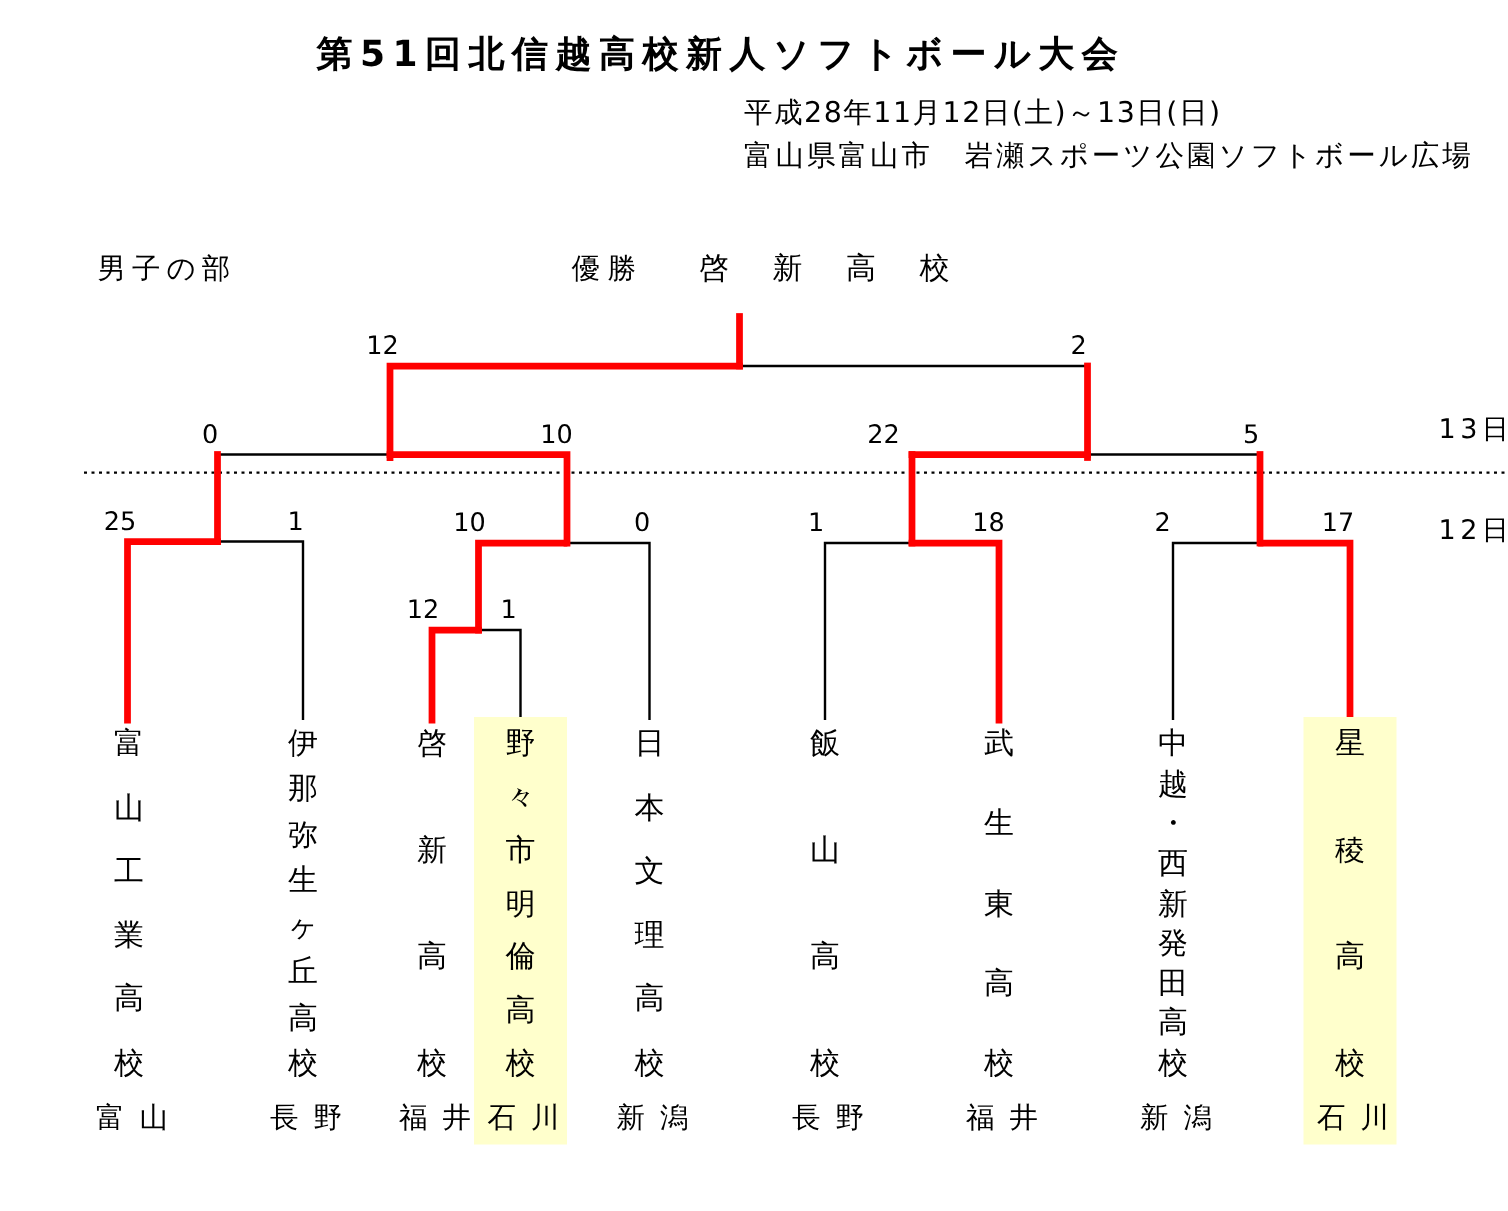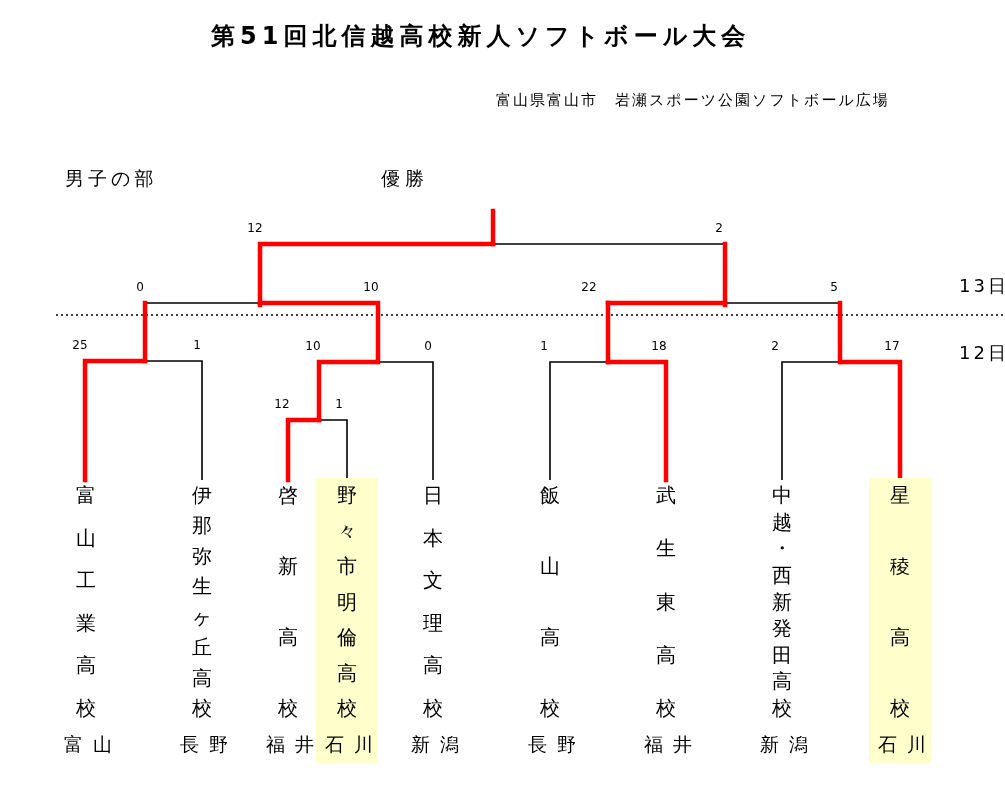--- a/index.html
+++ b/index.html
@@ -1,51 +1,53 @@
 <!DOCTYPE html>
 <html style="--win: #ff0000; --line: #000000; --hl: #ffffcc; --bg: #ffffff; --ink: #000000;"><head>
 <meta charset="utf-8">
 <style>
   html,body{margin:0;padding:0;background:#fff;}
   .page{position:relative;width:1005px;height:807px;background:var(--bg,#fff);
         font-family:"DejaVu Sans",sans-serif;color:var(--ink,#000);overflow:hidden;margin-left:28px;}
   .abs{position:absolute;}
   .title{left:183px;top:20px;font-size:24px;font-weight:bold;letter-spacing:5px;white-space:nowrap;}
   .dateline{left:468px;top:62px;font-size:19px;letter-spacing:1px;white-space:nowrap;}
-  .venueline{left:468px;top:91px;font-size:15px;letter-spacing:2px;white-space:nowrap;}
+  .venueline{left:468px;top:91px;font-size:19px;letter-spacing:2px;white-space:nowrap;}
   .division{left:37px;top:166px;font-size:19px;letter-spacing:4px;white-space:nowrap;}
   .champ-label{left:353px;top:166px;font-size:19px;letter-spacing:5px;white-space:nowrap;}
   .champ-name{left:438px;top:165px;font-size:20px;letter-spacing:29px;white-space:nowrap;}
   .champ-note{left:612px;top:166px;font-size:19px;letter-spacing:1px;white-space:nowrap;}
   .day{left:931px;font-size:18px;letter-spacing:3px;white-space:nowrap;}
   .day13{top:274px;}
   .day12{top:341px;}
-  .score{font-size:12px;transform:translateX(-50%);white-space:nowrap;line-height:1.1;}
+  .score{font-size:17px;transform:translateX(-50%);white-space:nowrap;line-height:1.1;}
   svg.lines{left:0;top:0;}
   .std-path{stroke:var(--line,#000);stroke-width:1.6;fill:none;}
   .win-path{stroke:var(--win,#f00);stroke-width:4.5;fill:none;stroke-linecap:square;stroke-linejoin:miter;}
   .dot-path{stroke:var(--line,#000);stroke-width:1.5;fill:none;stroke-dasharray:2 3;}
   .team{top:478px;width:62px;height:285px;}
   .team.hl{background:var(--hl,#ffffcc);}
   .tname{position:absolute;top:7px;left:0;right:0;height:233px;display:flex;flex-direction:column;
          justify-content:space-between;align-items:center;font-size:20px;line-height:1;}
   .tname span{display:block;}
   .tpref{position:absolute;top:254px;left:0;right:0;font-size:19px;
          letter-spacing:10px;text-indent:9px;white-space:nowrap;}
 </style>
 </head>
 <body>
 
 <div class="page">
 
   <div class="abs title">第51回北信越高校新人ソフトボール大会</div>
+  <div class="abs dateline">平成28年11月12日(土)～13日(日)</div>
   <div class="abs venueline">富山県富山市　岩瀬スポーツ公園ソフトボール広場</div>
 
   <div class="abs division">男子の部</div>
   <div class="abs champ-label">優勝</div>
+  <div class="abs champ-name">啓新高校</div>
 
   <div class="abs day day13">13日</div>
   <div class="abs day day12">12日</div>
 
   <svg class="abs lines" width="1005" height="807" viewBox="0 0 1005 807">
     <path class="dot-path" d="M28 315 H992"></path>
 
     <path class="std-path" d="M465 244 H697"></path>
     <path class="std-path" d="M117 303 H232"></path>
     <path class="std-path" d="M697 303 H812"></path>

